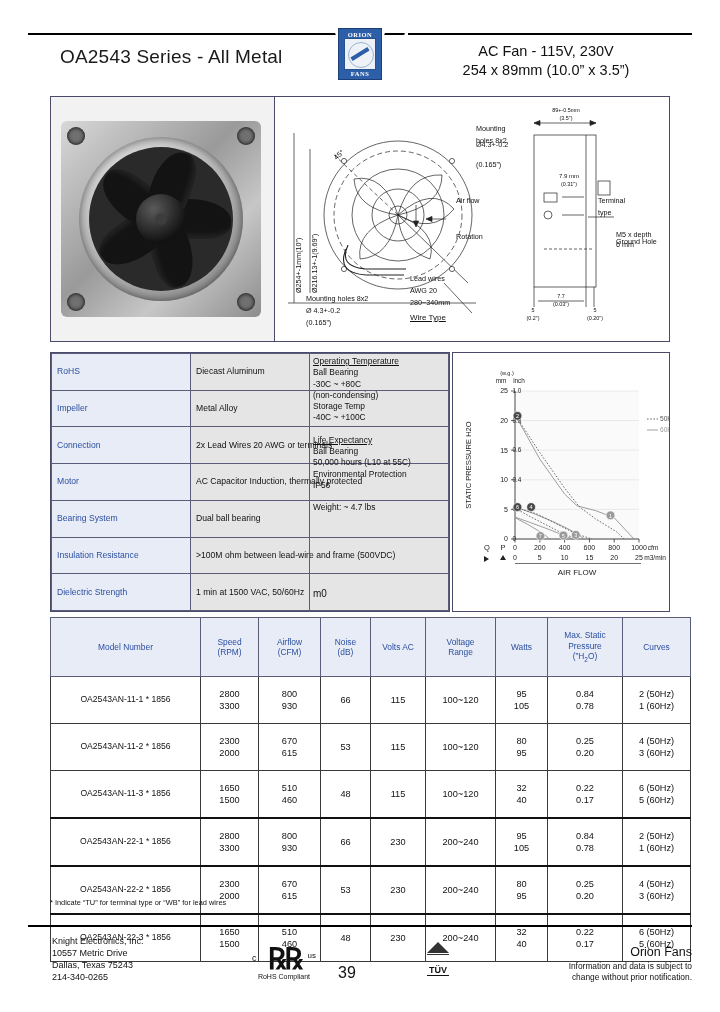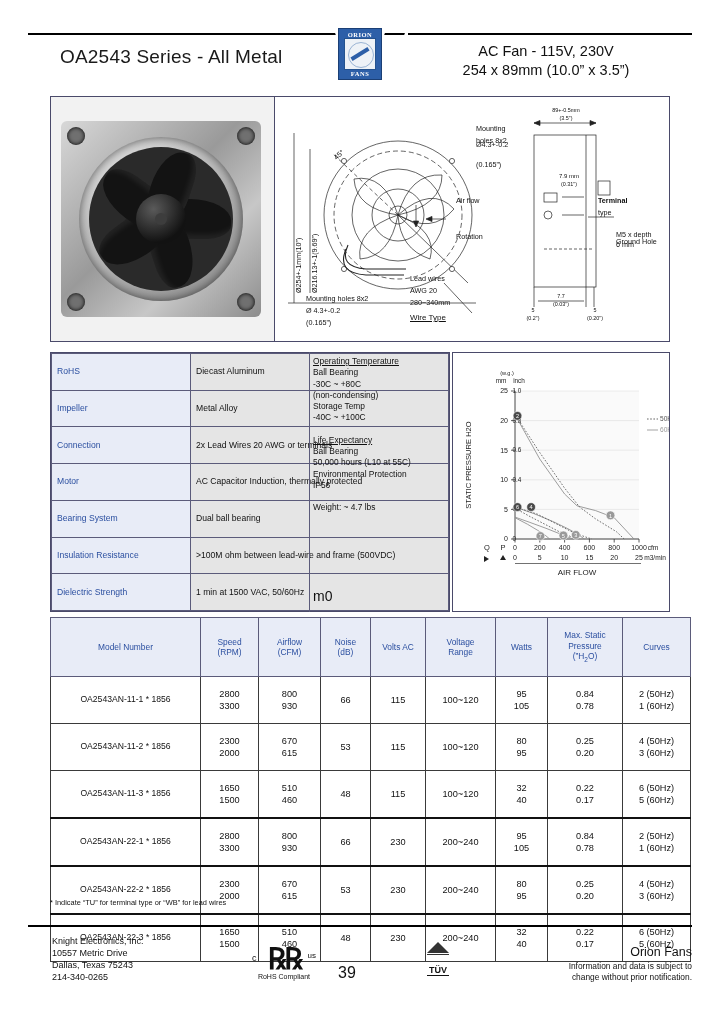--- a/index.html
+++ b/index.html
@@ -46,21 +46,21 @@
 
   
   .spec{position:absolute;left:50px;top:352px;width:400px;height:260px;border:1px solid #4a4a6a;box-sizing:border-box;
         border-collapse:collapse;}
   .spec table{width:100%;height:100%;border-collapse:collapse;table-layout:fixed;}
   .spec td{border:1px solid #5b5b7a;font-size:8.6px;padding:3px 5px;vertical-align:middle;line-height:1.3;}
   .spec td.k{width:128px;color:#2b4fa0;background:#e8ecf7;}
   .spec td.v{color:#111;background:#e5e5e5;}
   .midcol{position:absolute;left:313px;top:356px;width:132px;font-size:8.4px;color:#111;line-height:1.34;}
   .midcol u{text-decoration:underline;}
-  .mid-m0{position:absolute;left:313px;top:588px;font-size:14px;color:#111;}
+  .mid-m0{position:absolute;left:313px;top:588px;font-size:10px;color:#111;}
   .midsep{position:absolute;left:309px;top:352px;width:1px;height:260px;background:#5b5b7a;}
 
   
   .chartbox{position:absolute;left:452px;top:352px;width:218px;height:260px;border:1px solid #4a4a6a;box-sizing:border-box;background:#fff;}
   .cv{position:absolute;left:0;top:0;}
 
   
   .dt{position:absolute;left:50px;top:617px;width:620px;border-collapse:collapse;table-layout:fixed;}
   .dt th{border:1px solid #5b5b7a;color:#2b4fa0;background:#e8ecf7;font-size:8.4px;font-weight:normal;
          line-height:1.25;padding:5px 2px;height:48px;}
@@ -199,21 +199,21 @@
       <div class="dlabel" style="left:200px;top:64px;">(0.165”)</div>
 
       <div class="dlabel" style="left:180px;top:100px;">Air flow</div>
       <div class="dlabel" style="left:180px;top:136px;">Rotation</div>
 
       <div class="dlabel" style="left:134px;top:178px;">Lead wires</div>
       <div class="dlabel" style="left:134px;top:190px;">AWG 20</div>
       <div class="dlabel" style="left:134px;top:202px;">280~340mm</div>
       <div class="dlabel u" style="left:134px;top:216px;font-size:8px;">Wire Type</div>
 
-      <div class="dlabel" style="left:322px;top:100px;font-weight:bold;">Terminal</div>
+      <div class="dlabel" style="left:322px;top:100px;">Terminal</div>
       <div class="dlabel" style="left:322px;top:112px;">type</div>
       <div class="dlabel" style="left:340px;top:141px;">Ground Hole</div>
       <div class="dlabel" style="left:340px;top:134px;">M5 x depth</div>
       <div class="dlabel" style="left:340px;top:144px;">6 mm</div>
 
       <div class="dtiny" style="left:262px;top:10px;width:56px;">89+-0.5mm</div>
       <div class="dtiny" style="left:262px;top:18px;width:56px;">(3.5”)</div>
       <div class="dtiny" style="left:276px;top:76px;width:34px;font-size:6px;">7.9 mm</div>
       <div class="dtiny" style="left:276px;top:84px;width:34px;">(0.31”)</div>
       <div class="dtiny" style="left:268px;top:196px;width:34px;">7.7</div>

